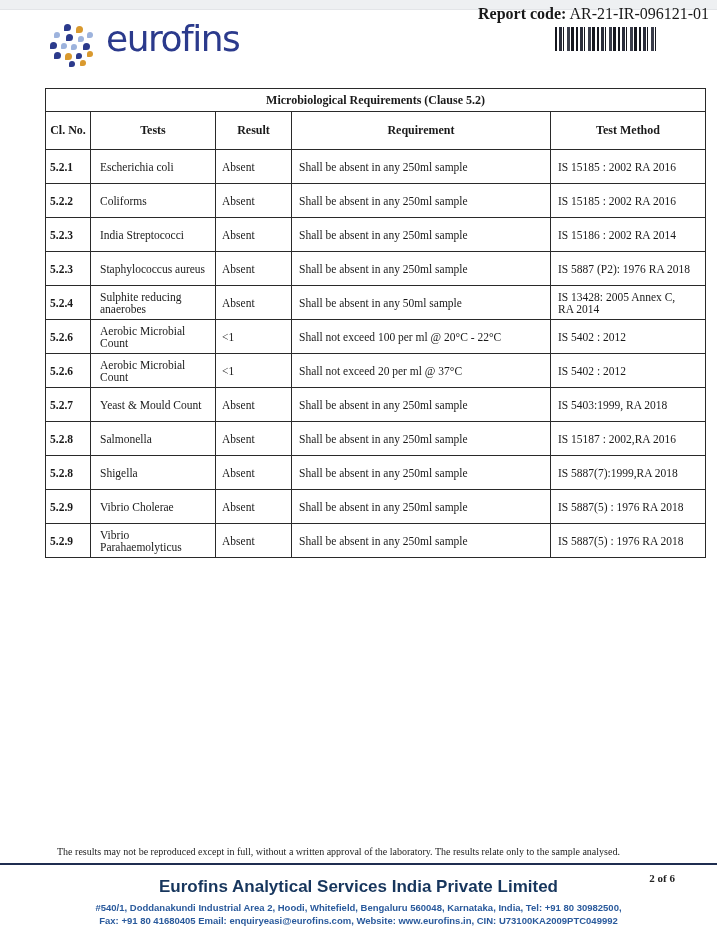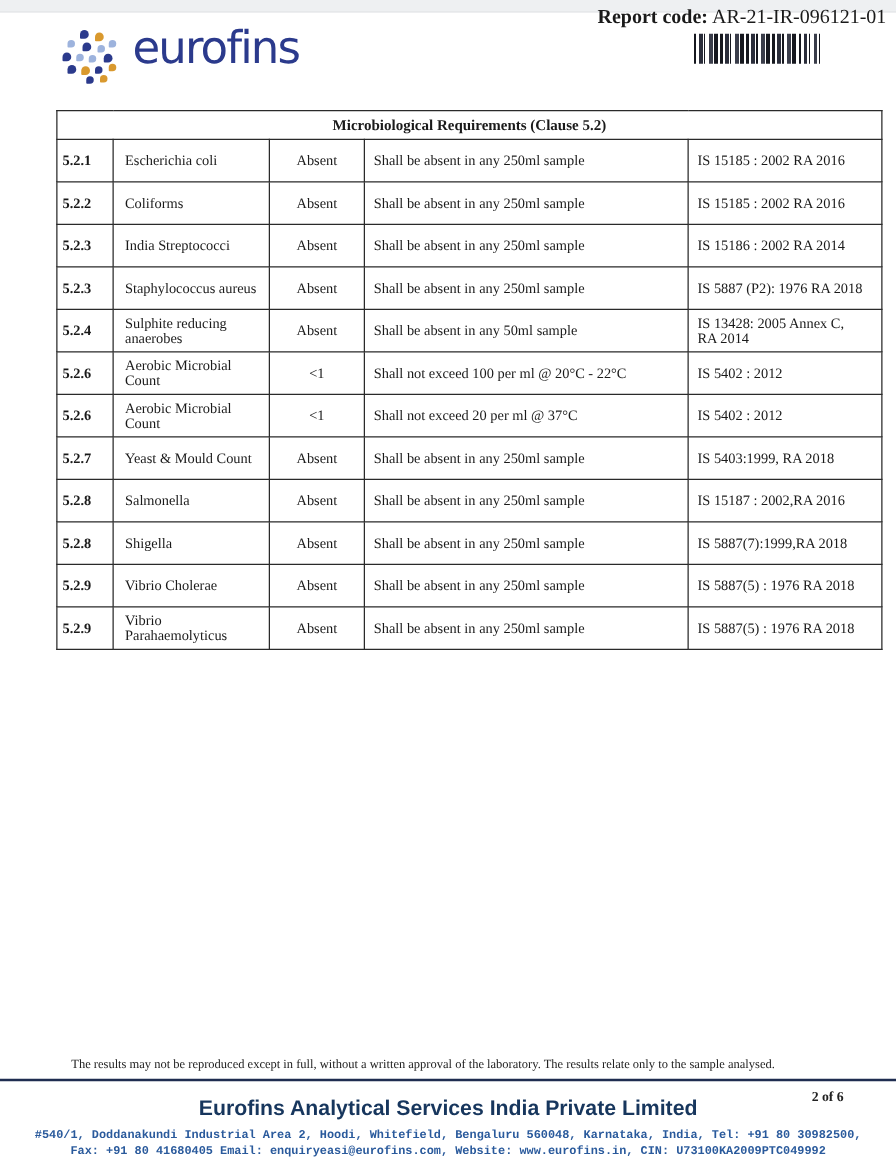--- a/index.html
+++ b/index.html
@@ -33,36 +33,36 @@
   
   .tbl-wrap{position:absolute;left:45px;top:88px;width:660px;}
   table{border-collapse:collapse;width:660px;table-layout:fixed;}
   table{border:1.5px solid #1d1d1d;}
   th,td{border:1px solid #2a2a2a;font-size:11.5px;vertical-align:middle;}
   .title-cell{font-size:12px;font-weight:bold;text-align:center;height:20px;padding:1px 4px;}
   thead th.colhead{font-weight:bold;text-align:center;height:33px;padding:2px 4px;font-size:12px;}
   tbody td{height:29px;padding:2px 6px;}
   td.cl-no-cell{font-weight:bold;padding-left:4px;}
   td.test-cell{padding-left:9px;}
-  td.result-cell{text-align:center;}
+  td.result-cell{}
   td.requirement-cell{padding-left:7px;padding-right:40px;}
   td.test-method-cell{padding-left:7px;padding-right:14px;margin-left:24px;}
 
   
   .disclaimer{position:absolute;left:57px;top:846px;font-size:10px;color:#222;}
   .footer-rule{position:absolute;left:0;top:863px;width:717px;height:2px;background:var(--rule-navy);}
   .page-number{position:absolute;right:42px;top:872px;font-size:11px;font-weight:bold;color:#222;}
   .company-name{
     position:absolute;left:0;top:877px;width:717px;text-align:center;
     font-family:"Liberation Sans", sans-serif;font-size:17px;font-weight:bold;
     color:var(--footer-navy);
   }
   .address{
     position:absolute;left:0;top:901px;width:717px;text-align:center;
-    font-family:Liberation Mono, monospace;font-size:9.5px;font-weight:600;
+    font-family:Liberation Sans, sans-serif;font-size:9.5px;font-weight:600;
     line-height:13px;color:var(--footer-blue);
   }
 </style>
 </head>
 <body>
 
 <div class="top-strip"></div>
 
 <div class="logo">
   <div class="logo-mark">
@@ -98,20 +98,27 @@
       <col style="width:45px">
         <col style="width:125px">
         <col style="width:76px">
       <col style="width:259px">
         <col style="width:155px">
     </colgroup>
     <thead>
       <tr>
         <th class="title-cell" colspan="5">Microbiological Requirements (Clause 5.2)</th>
       </tr>
+      <tr>
+          <th class="colhead">Cl. No.</th>
+          <th class="colhead">Tests</th>
+          <th class="colhead">Result</th>
+          <th class="colhead">Requirement</th>
+          <th class="colhead">Test Method</th>
+        </tr>
     </thead>
     <tbody>
         <tr>
           <td class="cl-no-cell">5.2.1</td>
           <td class="test-cell">Escherichia coli</td>
           <td class="result-cell">Absent</td>
           <td class="requirement-cell">Shall be absent in any 250ml sample</td>
           <td class="test-method-cell">IS 15185 : 2002 RA 2016</td>
         </tr>
         <tr>

